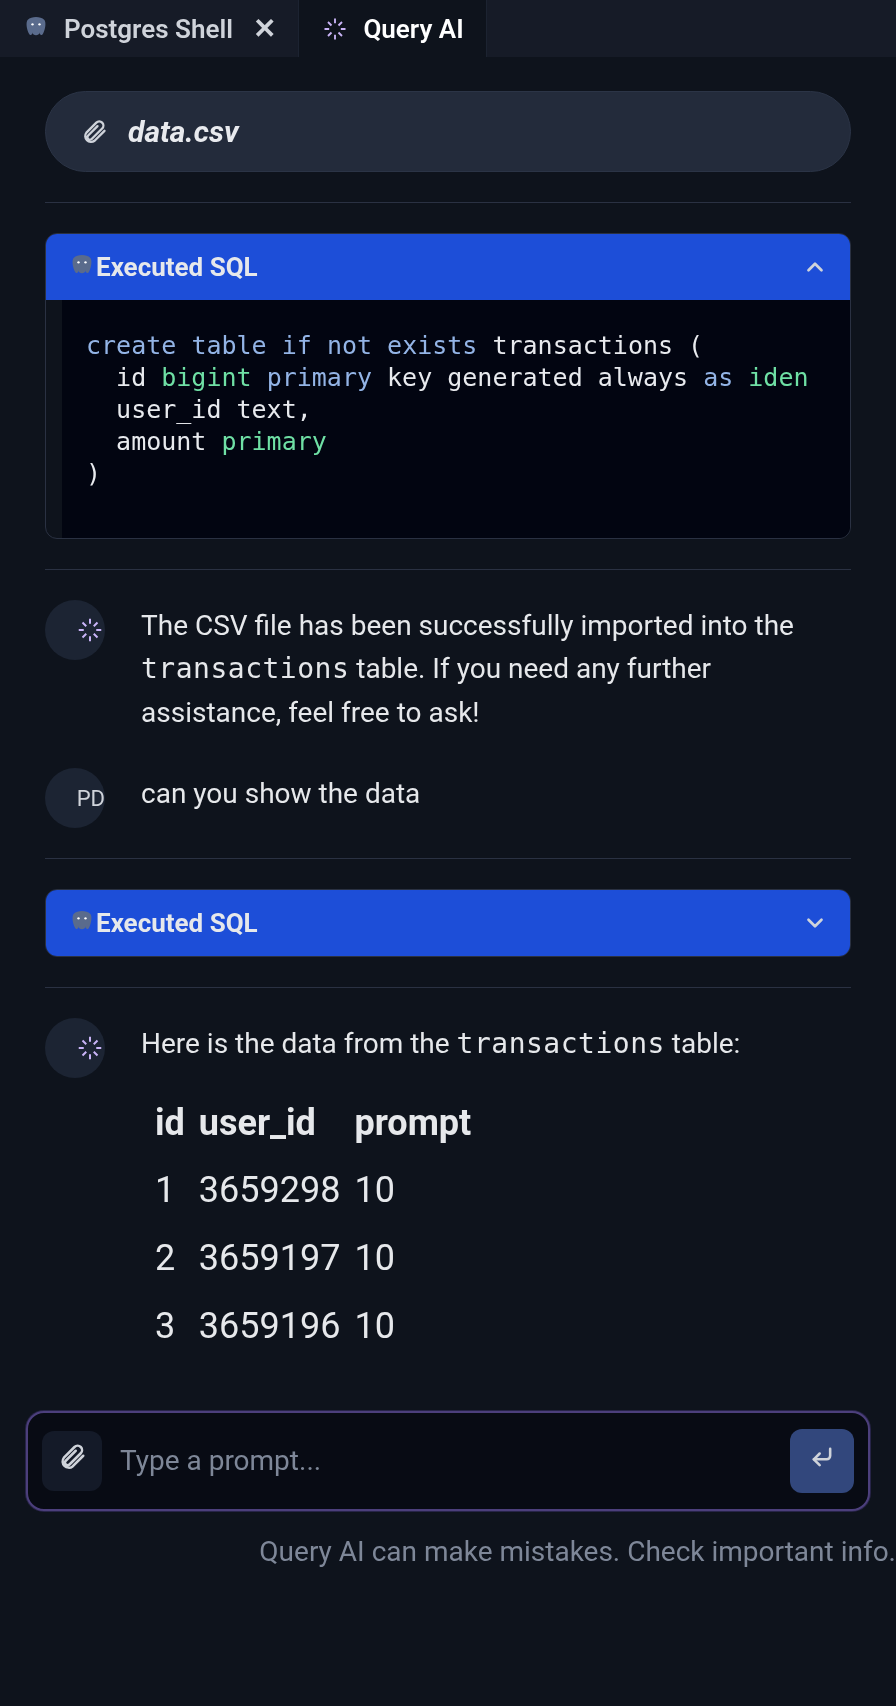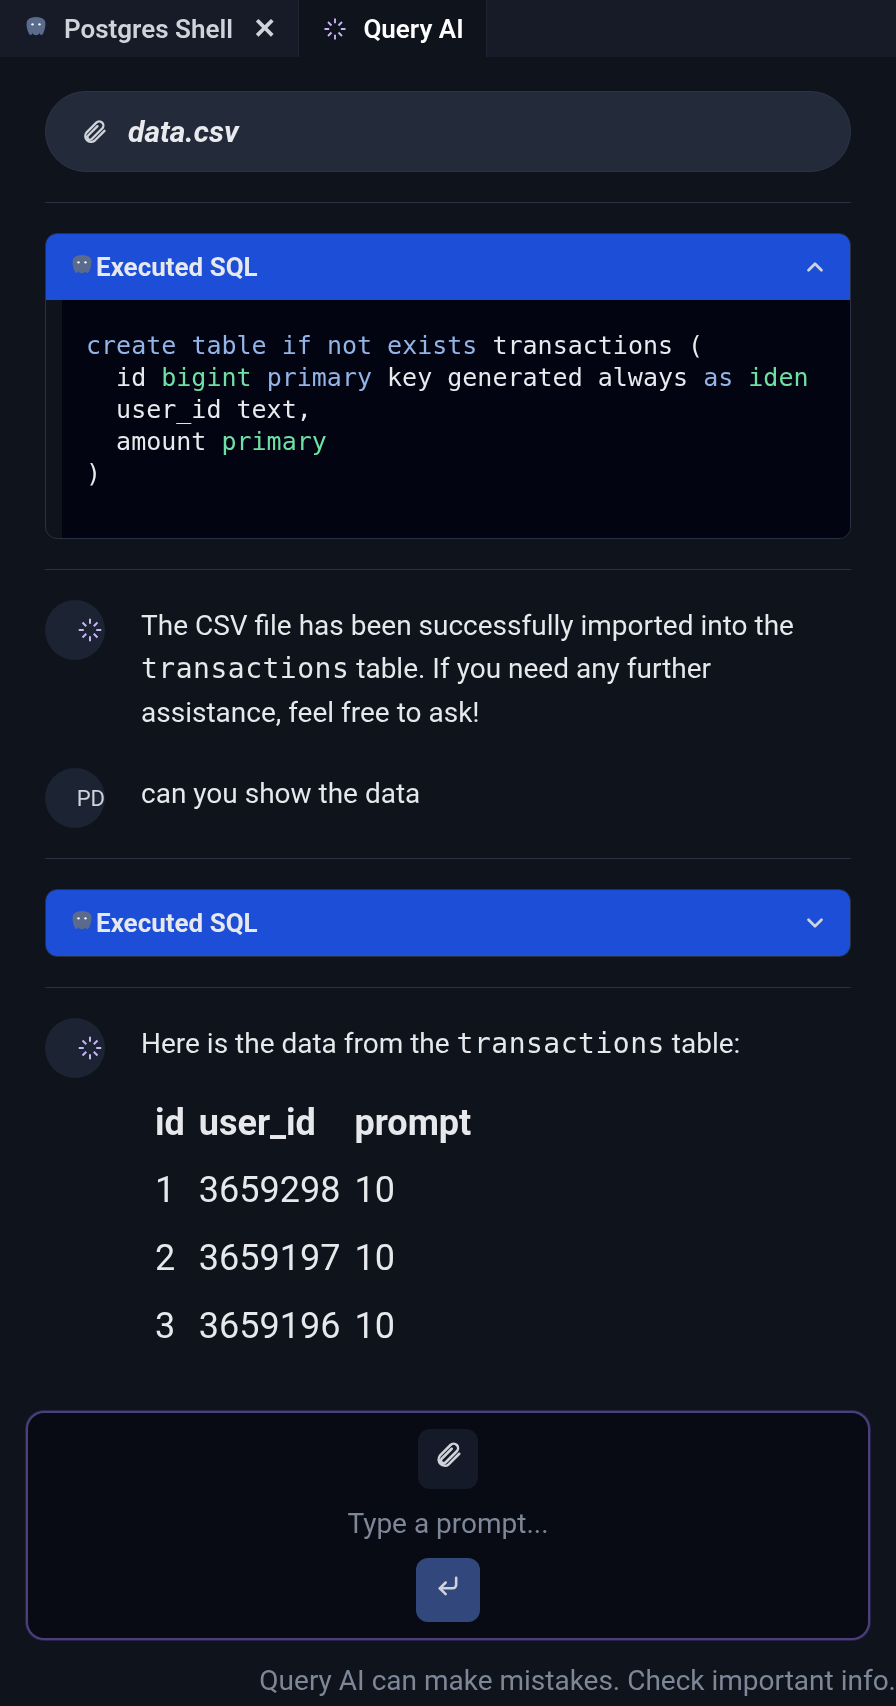--- a/index.html
+++ b/index.html
@@ -129,21 +129,20 @@
   .prompt-area {
     margin: 44px 26px 0 26px;
     background: #080b14;
     border: 2px solid #4c3f7c;
     border-radius: 18px;
     display: flex;
     align-items: center;
     padding: 16px 14px;
     gap: 18px;
     box-shadow: 0 0 0 1px rgba(115,88,203,0.25);
-    flex-direction: column;
   }
   .prompt-attach {
     width: 60px; height: 60px;
     border-radius: 12px;
     background: #141a28;
     display:flex; align-items:center; justify-content:center;
     cursor:pointer;
   }
   .prompt-attach svg { width: 30px; height: 30px; }
   .prompt-input {

